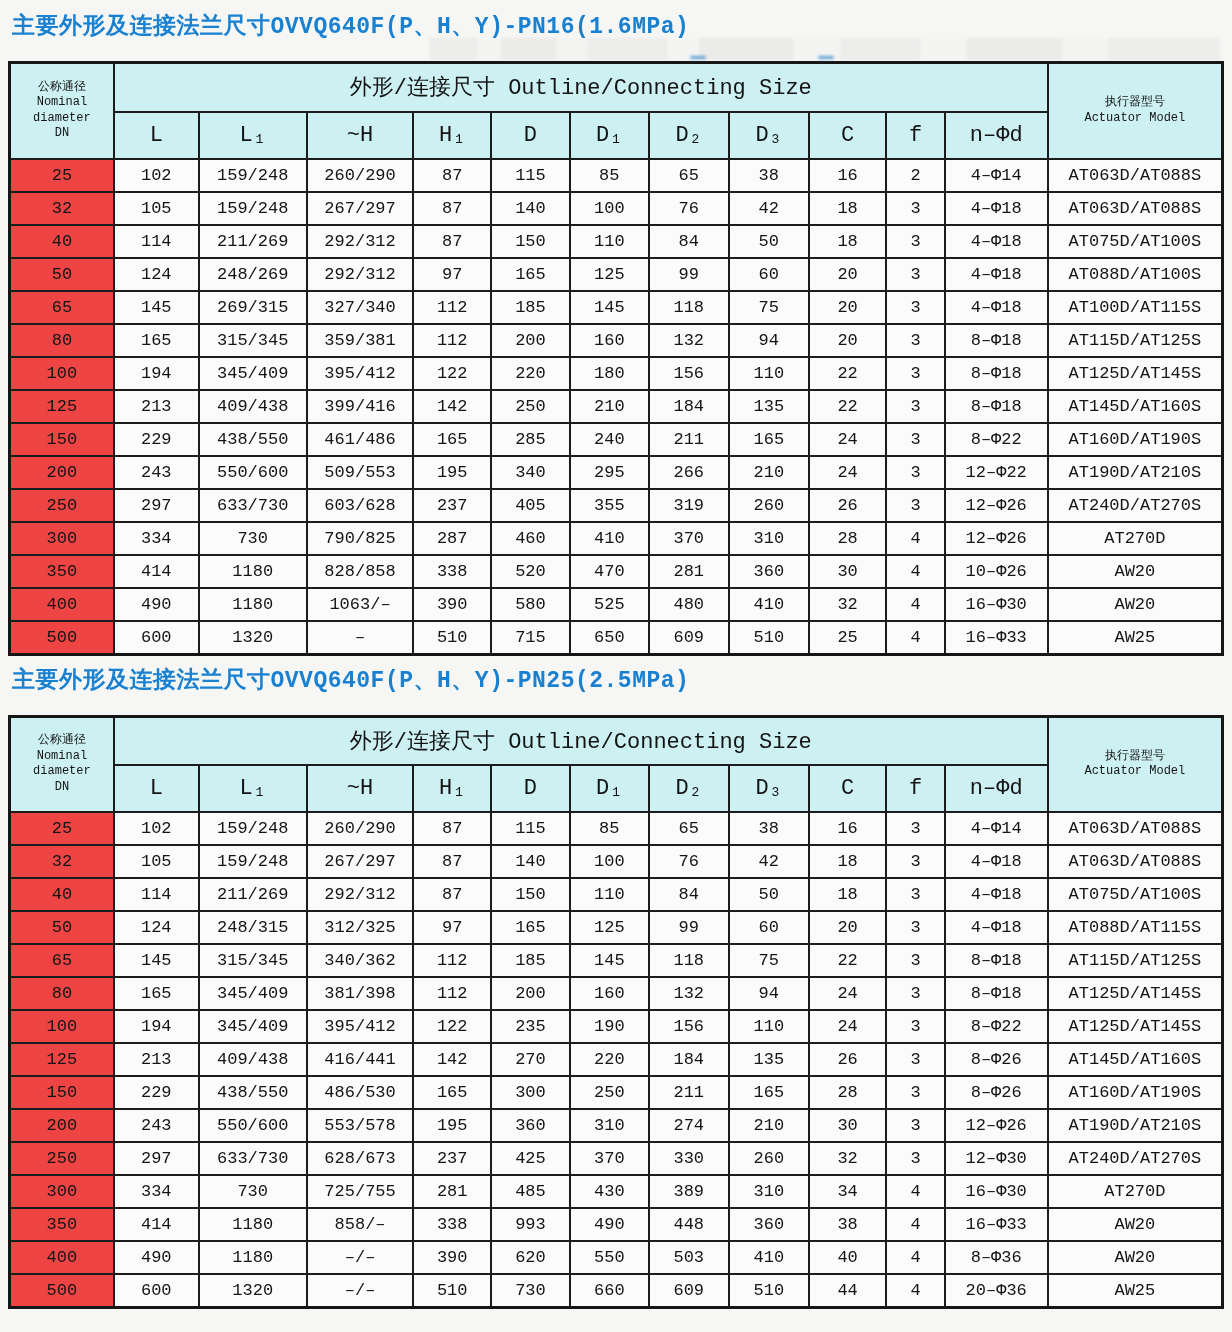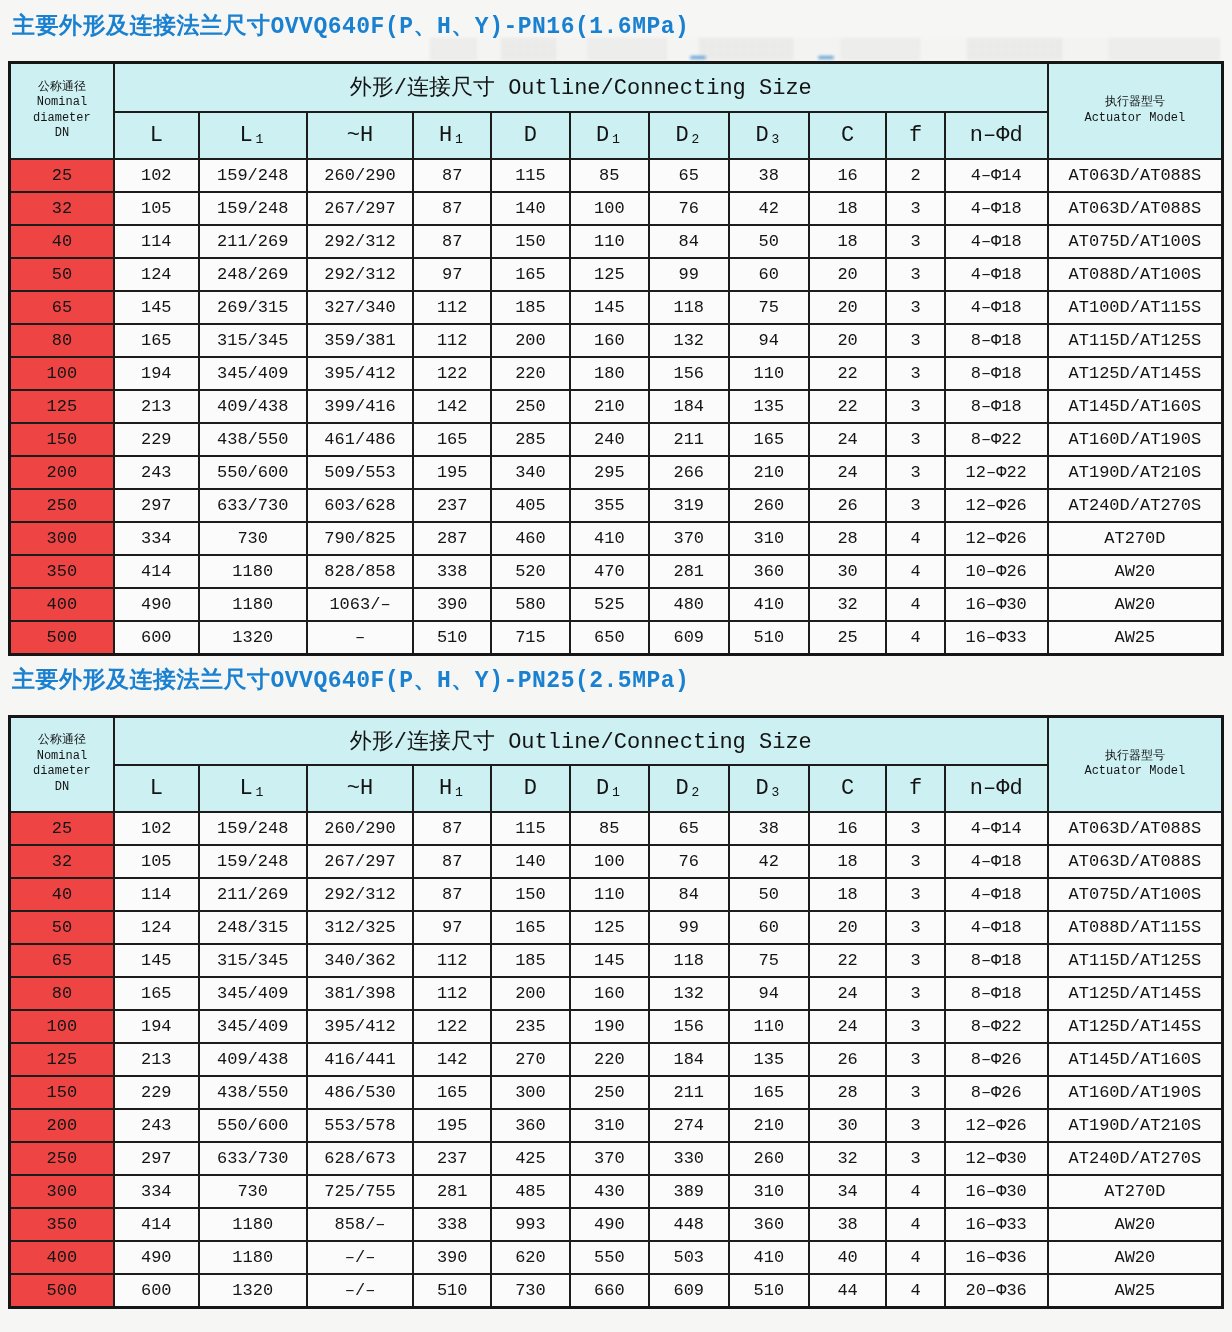--- a/index.html
+++ b/index.html
@@ -614,21 +614,21 @@
             <td>490</td>
             <td>1180</td>
             <td>–/–</td>
             <td>390</td>
             <td>620</td>
             <td>550</td>
             <td>503</td>
             <td>410</td>
             <td>40</td>
             <td>4</td>
-            <td>16–Φ36</td>
+            <td>8–Φ36</td>
             <td>AW20</td>
           </tr>
           <tr>
             <td class="dn-col">500</td>
             <td>600</td>
             <td>1320</td>
             <td>–/–</td>
             <td>510</td>
             <td>730</td>
             <td>660</td>

